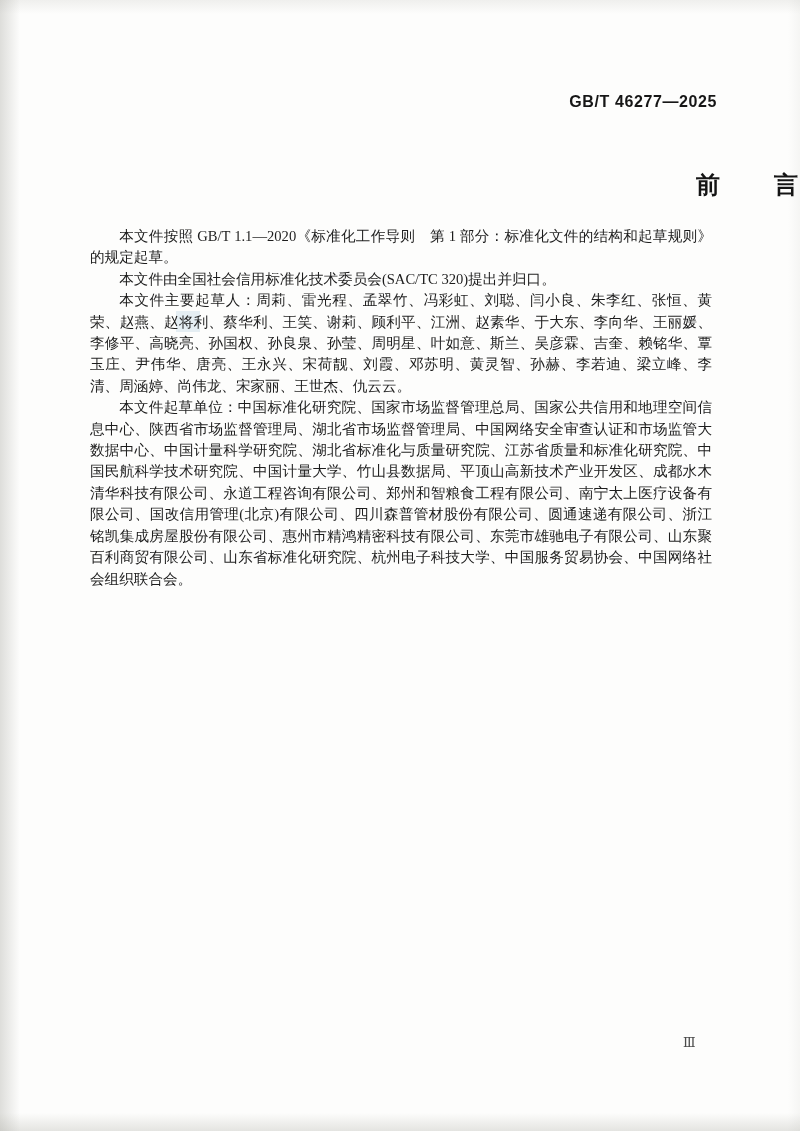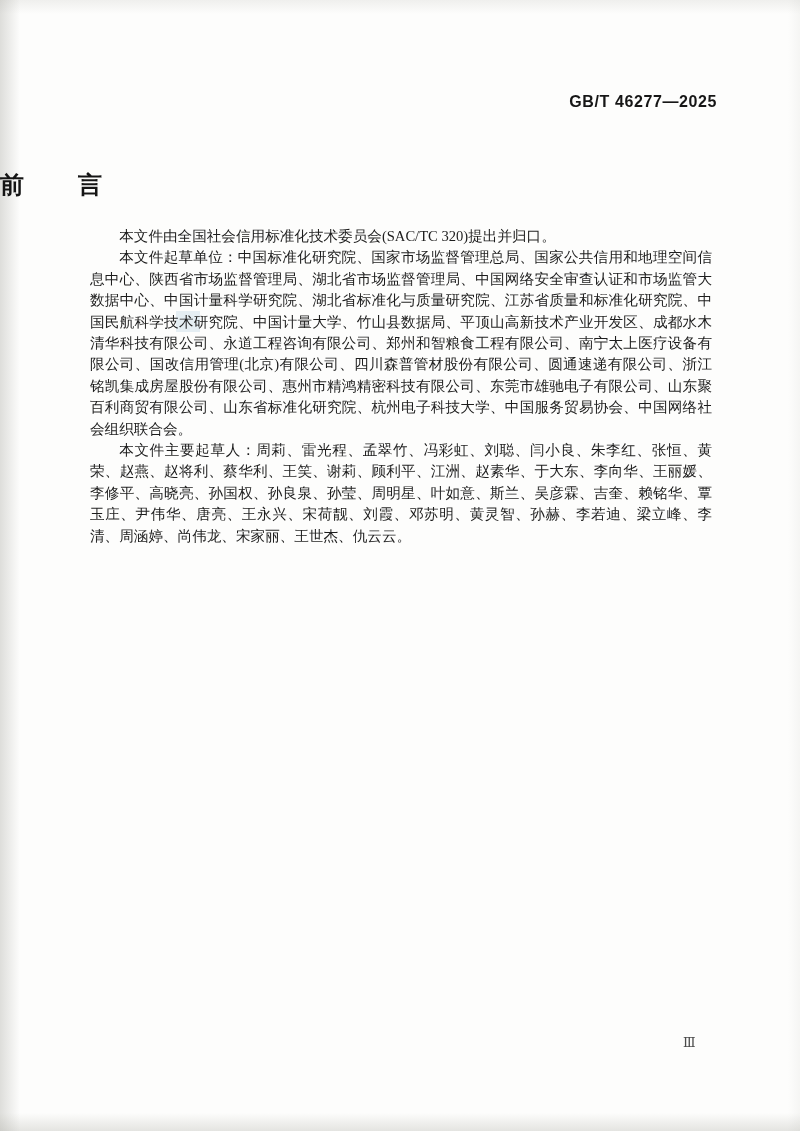--- a/index.html
+++ b/index.html
@@ -24,21 +24,21 @@
     top: 93px; right: 83px;
     font-family: "Liberation Sans", "DejaVu Sans", sans-serif;
     font-weight: 700;
     font-size: 16px;
     letter-spacing: 0.6px;
     color: #161616;
   }
   .page-title {
     position: absolute;
     top: 153px; left: 0; width: 100%;
-    text-align: left;
+    text-align: right;
     font-family: "Liberation Sans", "DejaVu Sans", sans-serif;
     font-weight: 700;
     font-size: 24px;
     color: #141414;
     letter-spacing: 2px;
   }
   .content {
     position: absolute;
     top: 226px; left: 90px; width: 622px;
     font-size: 14.6px;
@@ -71,20 +71,21 @@
 
 <div class="page">
 
   <div class="doc-code">GB/T 46277—2025</div>
 
   <h1 class="page-title">前　　言</h1>
 
   <div class="watermark-blob"></div>
 
   <div class="content">
+    <p>本文件按照 GB/T 1.1—2020《标准化工作导则　第 1 部分：标准化文件的结构和起草规则》的规定起草。</p>
     <p>本文件由全国社会信用标准化技术委员会(SAC/TC 320)提出并归口。</p>
+    <p>本文件主要起草人：周莉、雷光程、孟翠竹、冯彩虹、刘聪、闫小良、朱李红、张恒、黄荣、赵燕、赵将利、蔡华利、王笑、谢莉、顾利平、江洲、赵素华、于大东、李向华、王丽媛、李修平、高晓亮、孙国权、孙良泉、孙莹、周明星、叶如意、斯兰、吴彦霖、吉奎、赖铭华、覃玉庄、尹伟华、唐亮、王永兴、宋荷靓、刘霞、邓苏明、黄灵智、孙赫、李若迪、梁立峰、李清、周涵婷、尚伟龙、宋家丽、王世杰、仇云云。</p>
     <p>本文件起草单位：中国标准化研究院、国家市场监督管理总局、国家公共信用和地理空间信息中心、陕西省市场监督管理局、湖北省市场监督管理局、中国网络安全审查认证和市场监管大数据中心、中国计量科学研究院、湖北省标准化与质量研究院、江苏省质量和标准化研究院、中国民航科学技术研究院、中国计量大学、竹山县数据局、平顶山高新技术产业开发区、成都水木清华科技有限公司、永道工程咨询有限公司、郑州和智粮食工程有限公司、南宁太上医疗设备有限公司、国改信用管理(北京)有限公司、四川森普管材股份有限公司、圆通速递有限公司、浙江铭凯集成房屋股份有限公司、惠州市精鸿精密科技有限公司、东莞市雄驰电子有限公司、山东聚百利商贸有限公司、山东省标准化研究院、杭州电子科技大学、中国服务贸易协会、中国网络社会组织联合会。</p>
-    <p>本文件主要起草人：周莉、雷光程、孟翠竹、冯彩虹、刘聪、闫小良、朱李红、张恒、黄荣、赵燕、赵将利、蔡华利、王笑、谢莉、顾利平、江洲、赵素华、于大东、李向华、王丽媛、李修平、高晓亮、孙国权、孙良泉、孙莹、周明星、叶如意、斯兰、吴彦霖、吉奎、赖铭华、覃玉庄、尹伟华、唐亮、王永兴、宋荷靓、刘霞、邓苏明、黄灵智、孙赫、李若迪、梁立峰、李清、周涵婷、尚伟龙、宋家丽、王世杰、仇云云。</p>
   </div>
 
   <div class="page-number">Ⅲ</div>
 
 </div>
 
 </body></html>

